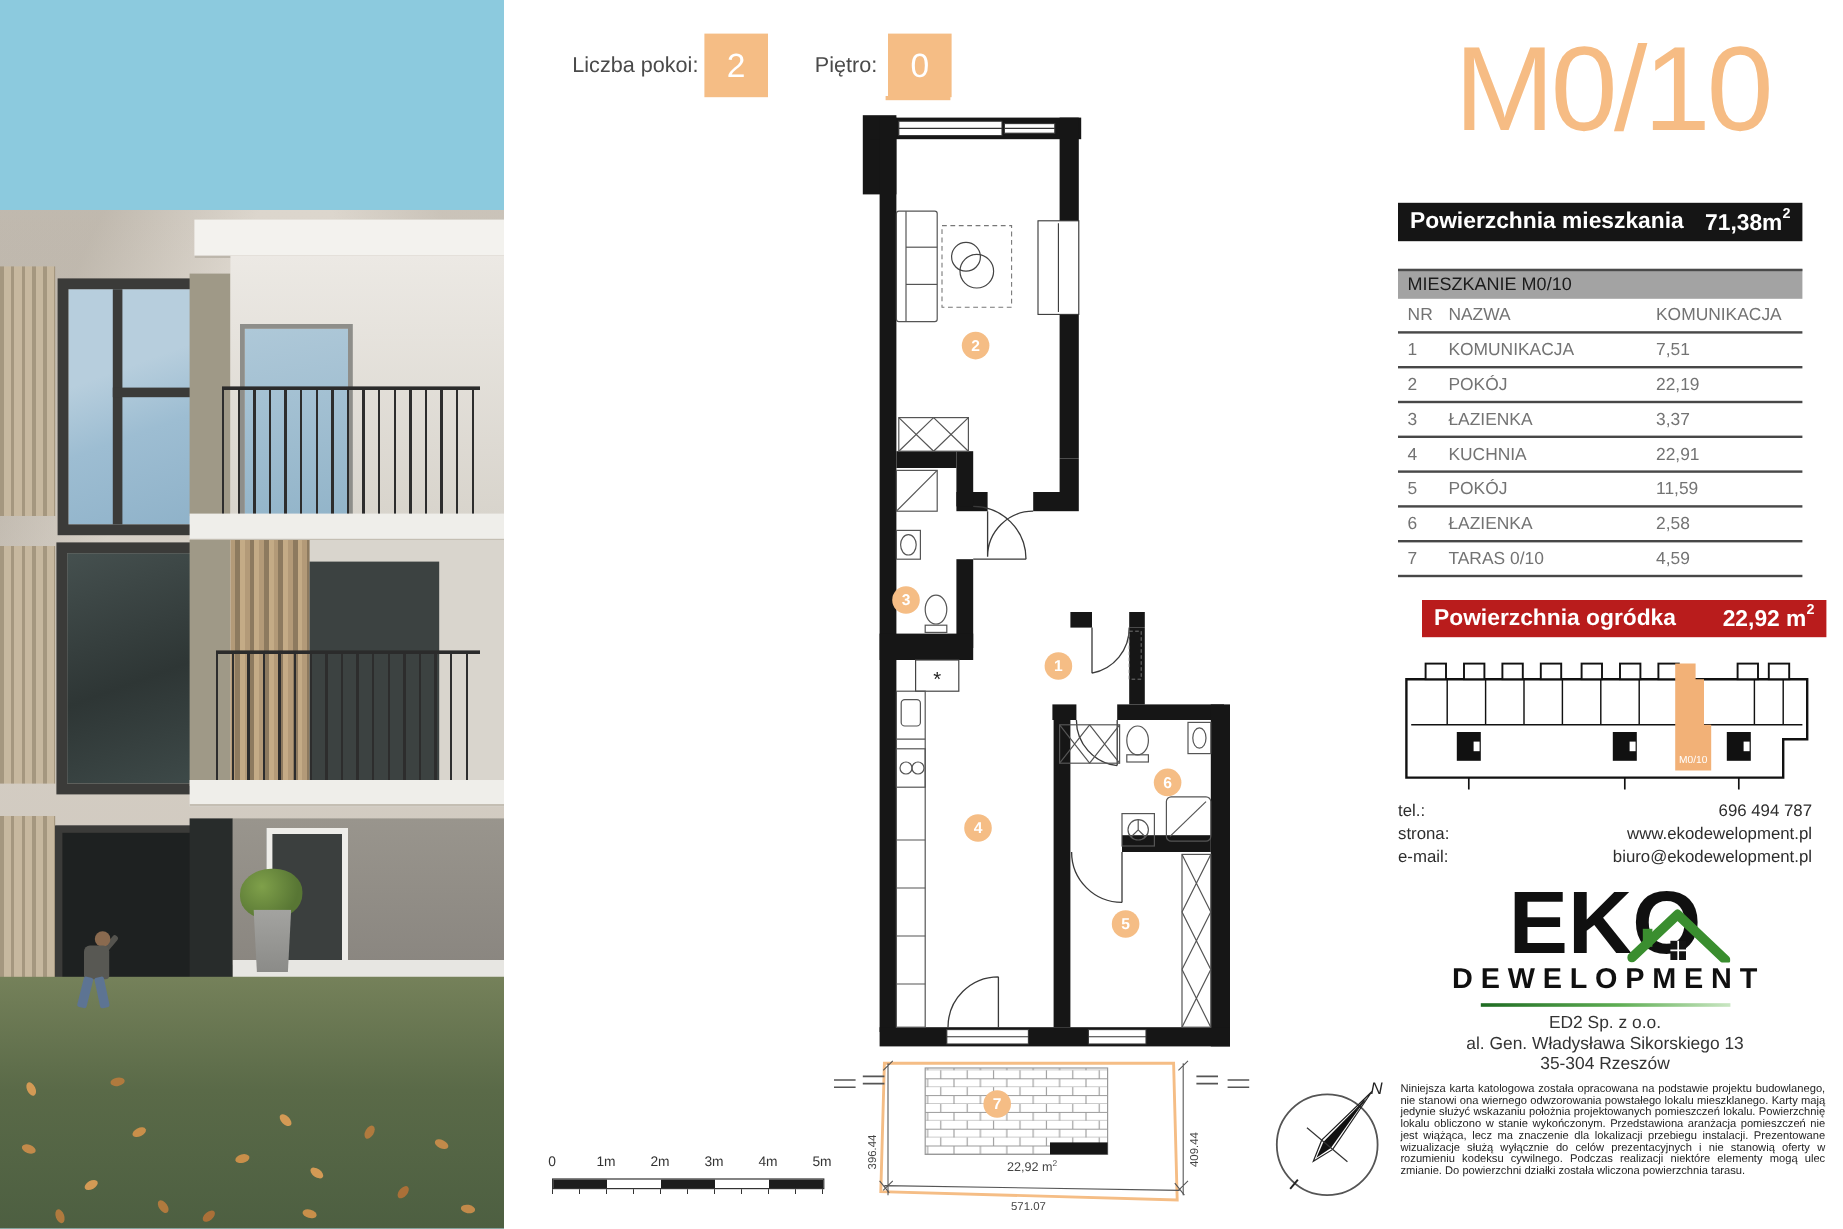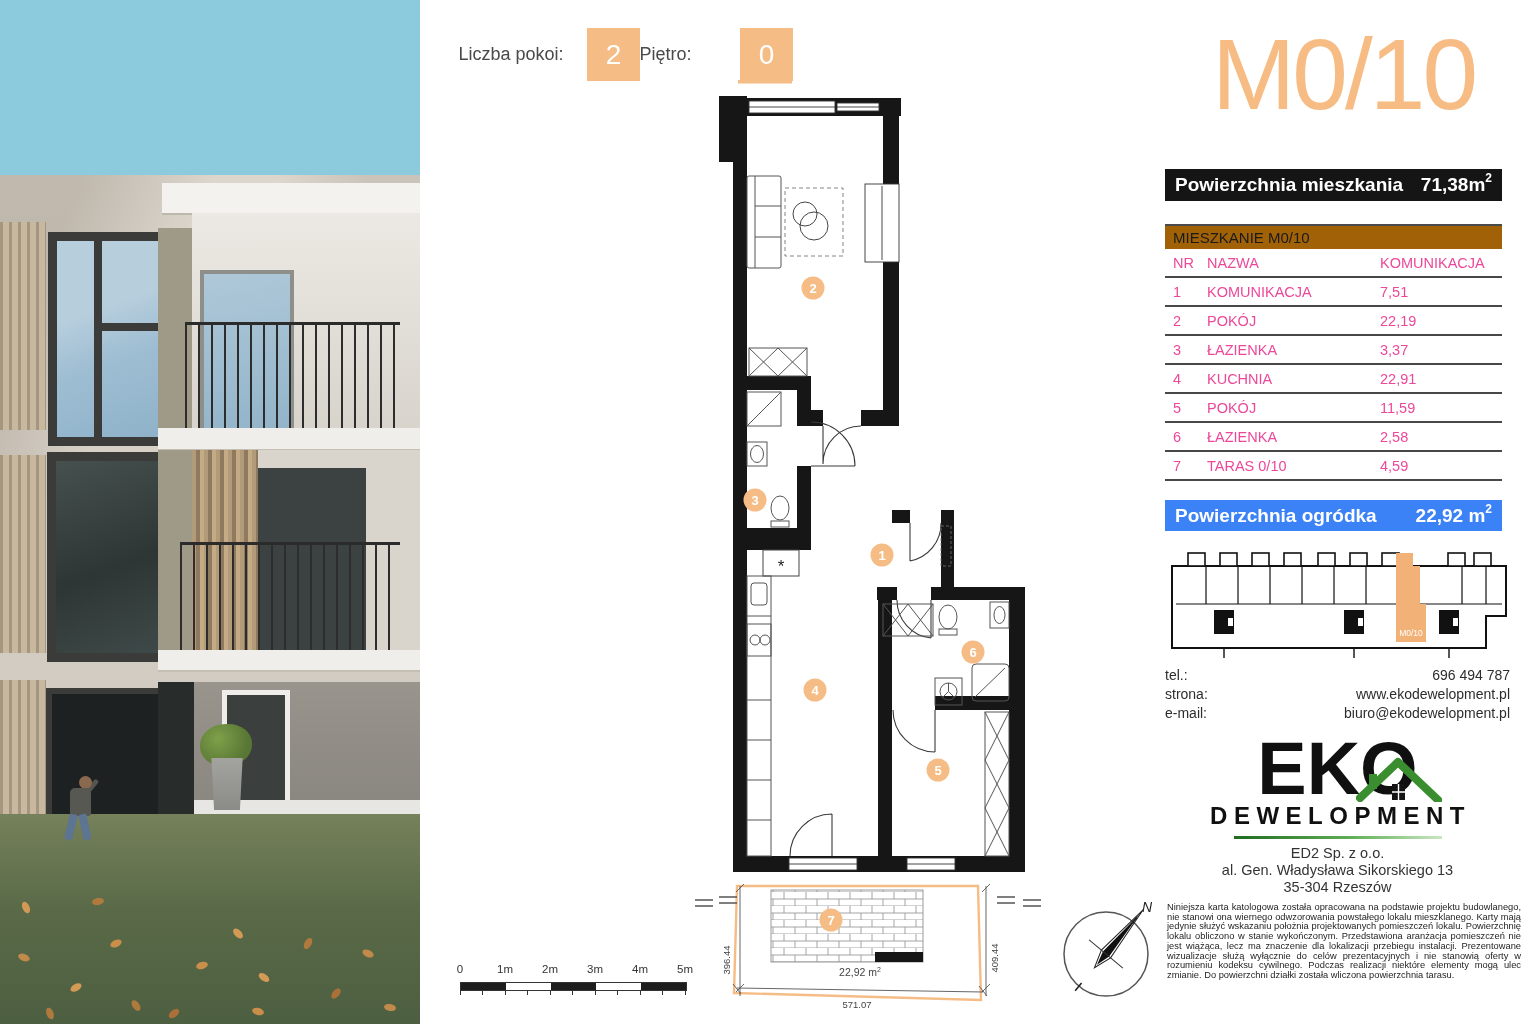--- a/index.html
+++ b/index.html
@@ -48,35 +48,35 @@
   .bush{left:200px;top:724px;width:52px;height:42px;border-radius:50% 45% 50% 45%;
         background:radial-gradient(circle at 35% 35%,#7fa04a,#587634 70%);}
   .kid-head{left:24px;top:0;width:13px;height:13px;border-radius:50%;background:#8a6a4f;}
   .kid-arm{left:34px;top:2px;width:5px;height:18px;background:#55544f;transform:rotate(40deg);border-radius:2px;}
   .kid-body{left:15px;top:12px;width:21px;height:28px;background:#585853;border-radius:5px 5px 3px 3px;}
   .kid-legA{left:12px;top:38px;width:8px;height:26px;background:#5d7493;transform:rotate(14deg);border-radius:2px;}
   .kid-legB{left:26px;top:38px;width:8px;height:26px;background:#5d7493;transform:rotate(-12deg);border-radius:2px;}
   .kid{left:55px;top:776px;width:52px;height:70px;}
 
   
-  .hdr-label{font-size:18px;color:#4a4a4a;text-align:center;}
+  .hdr-label{font-size:18px;color:#4a4a4a;text-align:right;}
   .hdr-box{width:53px;height:53px;display:flex;align-items:center;justify-content:center;
            color:#fff;font-size:28px;}
 
   
   .unit-code{left:1140px;top:22px;width:335px;text-align:right;font-size:100px;line-height:1.05;
              font-weight:500;letter-spacing:-3px;}
   .bar{height:32px;display:flex;justify-content:space-between;align-items:center;
        padding:0 10px;font-weight:bold;font-size:19px;color:#fff;box-sizing:border-box;}
   .bar sup{font-size:12px;position:relative;top:-2px;}
   .bar-black{left:1165px;top:169px;width:337px;}
   .bar-grey{left:1165px;top:500px;width:337px;height:31px;}
   .tbl-head{left:1165px;top:224px;width:337px;height:25px;border-top:2px solid #4a4a4a;
             display:flex;align-items:center;padding-left:8px;font-size:15px;color:#1b1b1b;box-sizing:border-box;}
-  .tbl{left:1165px;top:249px;width:337px;font-size:14.5px;color:#ec4899;}
+  .tbl{left:1165px;top:249px;width:337px;font-size:14.5px;color:#737373;}
   .trow{display:grid;grid-template-columns:42px 173px 1fr;height:27px;align-items:center;}
   .trow span:first-child{padding-left:8px;}
   .tbody .trow{border-top:2px solid #484848;}
   .tbody{border-bottom:2px solid #484848;}
   .contact{left:1165px;top:666px;width:345px;font-size:14px;color:#2d2d2d;line-height:19px;}
   .contact .row{display:flex;justify-content:space-between;}
   .logo{left:1165px;top:732px;width:345px;text-align:center;color:#101010;}
   .logo-eko{position:relative;display:inline-block;font-size:74px;line-height:1;font-weight:800;letter-spacing:0;}
   .logo-roof{position:absolute;right:-24px;top:20px;}
   .logo-dew{font-size:24px;font-weight:700;letter-spacing:6.5px;margin-top:-4px;padding-left:6px;}
@@ -320,21 +320,21 @@
   <text x="92" y="22" font-size="14" font-style="italic" fill="#222">N</text>
 </svg>
 
 <div class="abs unit-code" style="color:#F6BC84;">M0/10</div>
 
 <div class="abs bar bar-black" style="background:#151515;">
   <span>Powierzchnia mieszkania</span>
   <span><span>71,38m</span><sup>2</sup></span>
 </div>
 
-<div class="abs tbl-head" style="background:#a16207;">MIESZKANIE M0/10</div>
+<div class="abs tbl-head" style="background:#a3a3a3;">MIESZKANIE M0/10</div>
 
 <div class="abs tbl">
   <div class="trow">
     <span>NR</span>
     <span>NAZWA</span>
     <span>KOMUNIKACJA</span>
   </div>
   <div class="tbody">
 
       <div class="trow">
@@ -374,21 +374,21 @@
       </div>
 
       <div class="trow">
         <span>7</span>
         <span>TARAS 0/10</span>
         <span>4,59</span>
       </div>
     </div>
 </div>
 
-<div class="abs bar bar-grey" style="background:#3b82f6;">
+<div class="abs bar bar-grey" style="background:#b91c1c;margin-left:20px;">
   <span>Powierzchnia ogródka</span>
   <span><span>22,92 m</span><sup>2</sup></span>
 </div>
 
 <svg class="abs" style="left:1168px;top:546px;" width="342" height="118" viewBox="0 0 342 118">
   <g fill="#fff" stroke="#111" stroke-width="2">
     <path d="M4,20 H338 V70 H318 V102 H4 Z"></path>
   </g>
   <g fill="#fff" stroke="#111" stroke-width="1.6">
     <rect x="20" y="7" width="17" height="13"></rect>

